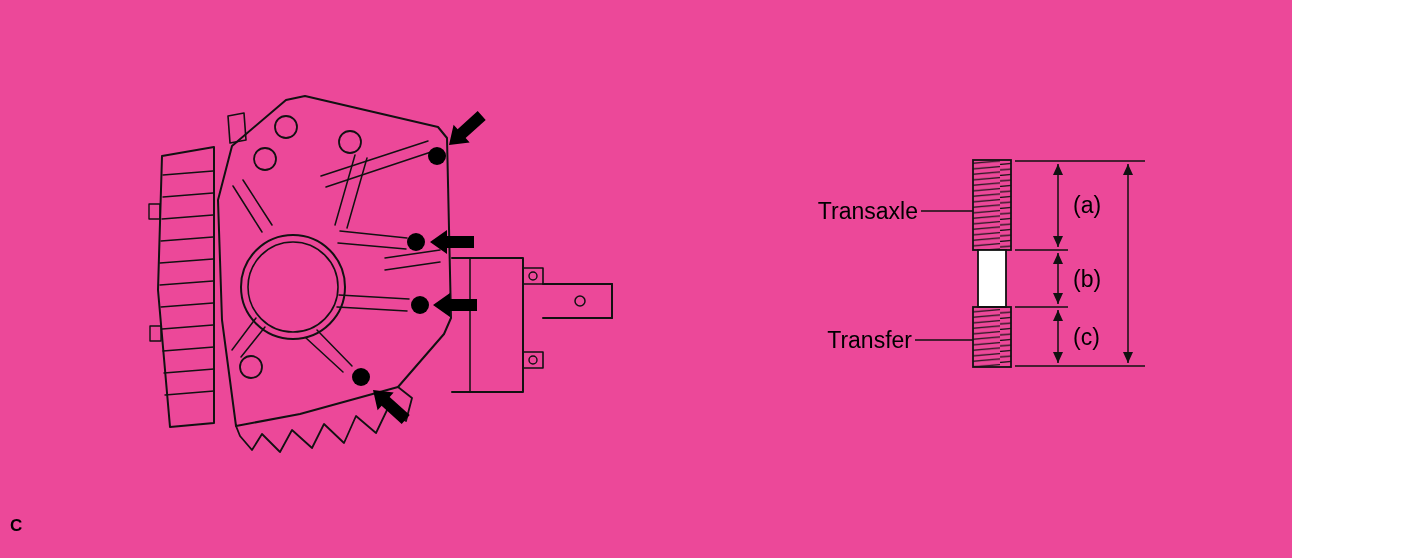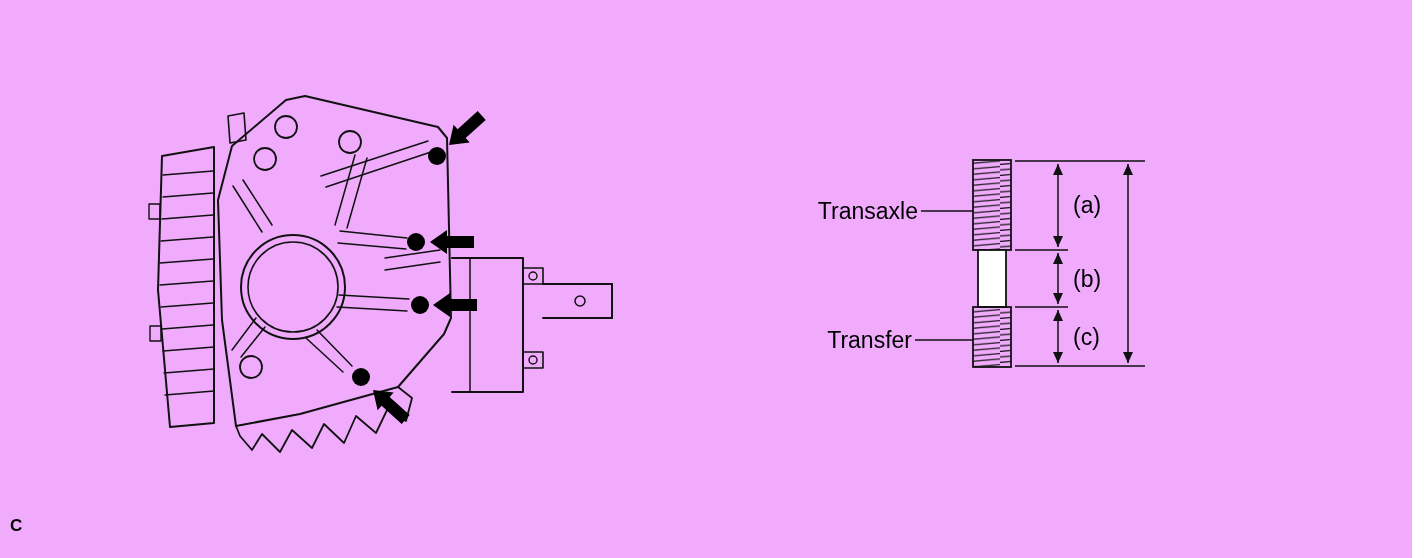--- a/index.html
+++ b/index.html
@@ -1,19 +1,19 @@
 <!DOCTYPE html>
 <html><head>
 <meta charset="utf-8">
 <style>
   html,body{margin:0;padding:0;background:#ffffff;}
   .canvas{
     position:relative;
-    width:1412px;height:558px;
-    background:#f0abfc;
+    width:1292px;height:558px;
+    background:#ec4899;
     font-family:"Liberation Sans", sans-serif;
     overflow:hidden;
   }
   .canvas svg{position:absolute;left:0;top:0;}
   .fig-label{
     position:absolute;
     left:10px;top:516px;
     font-weight:bold;
     font-size:17px;
     color:#000;

